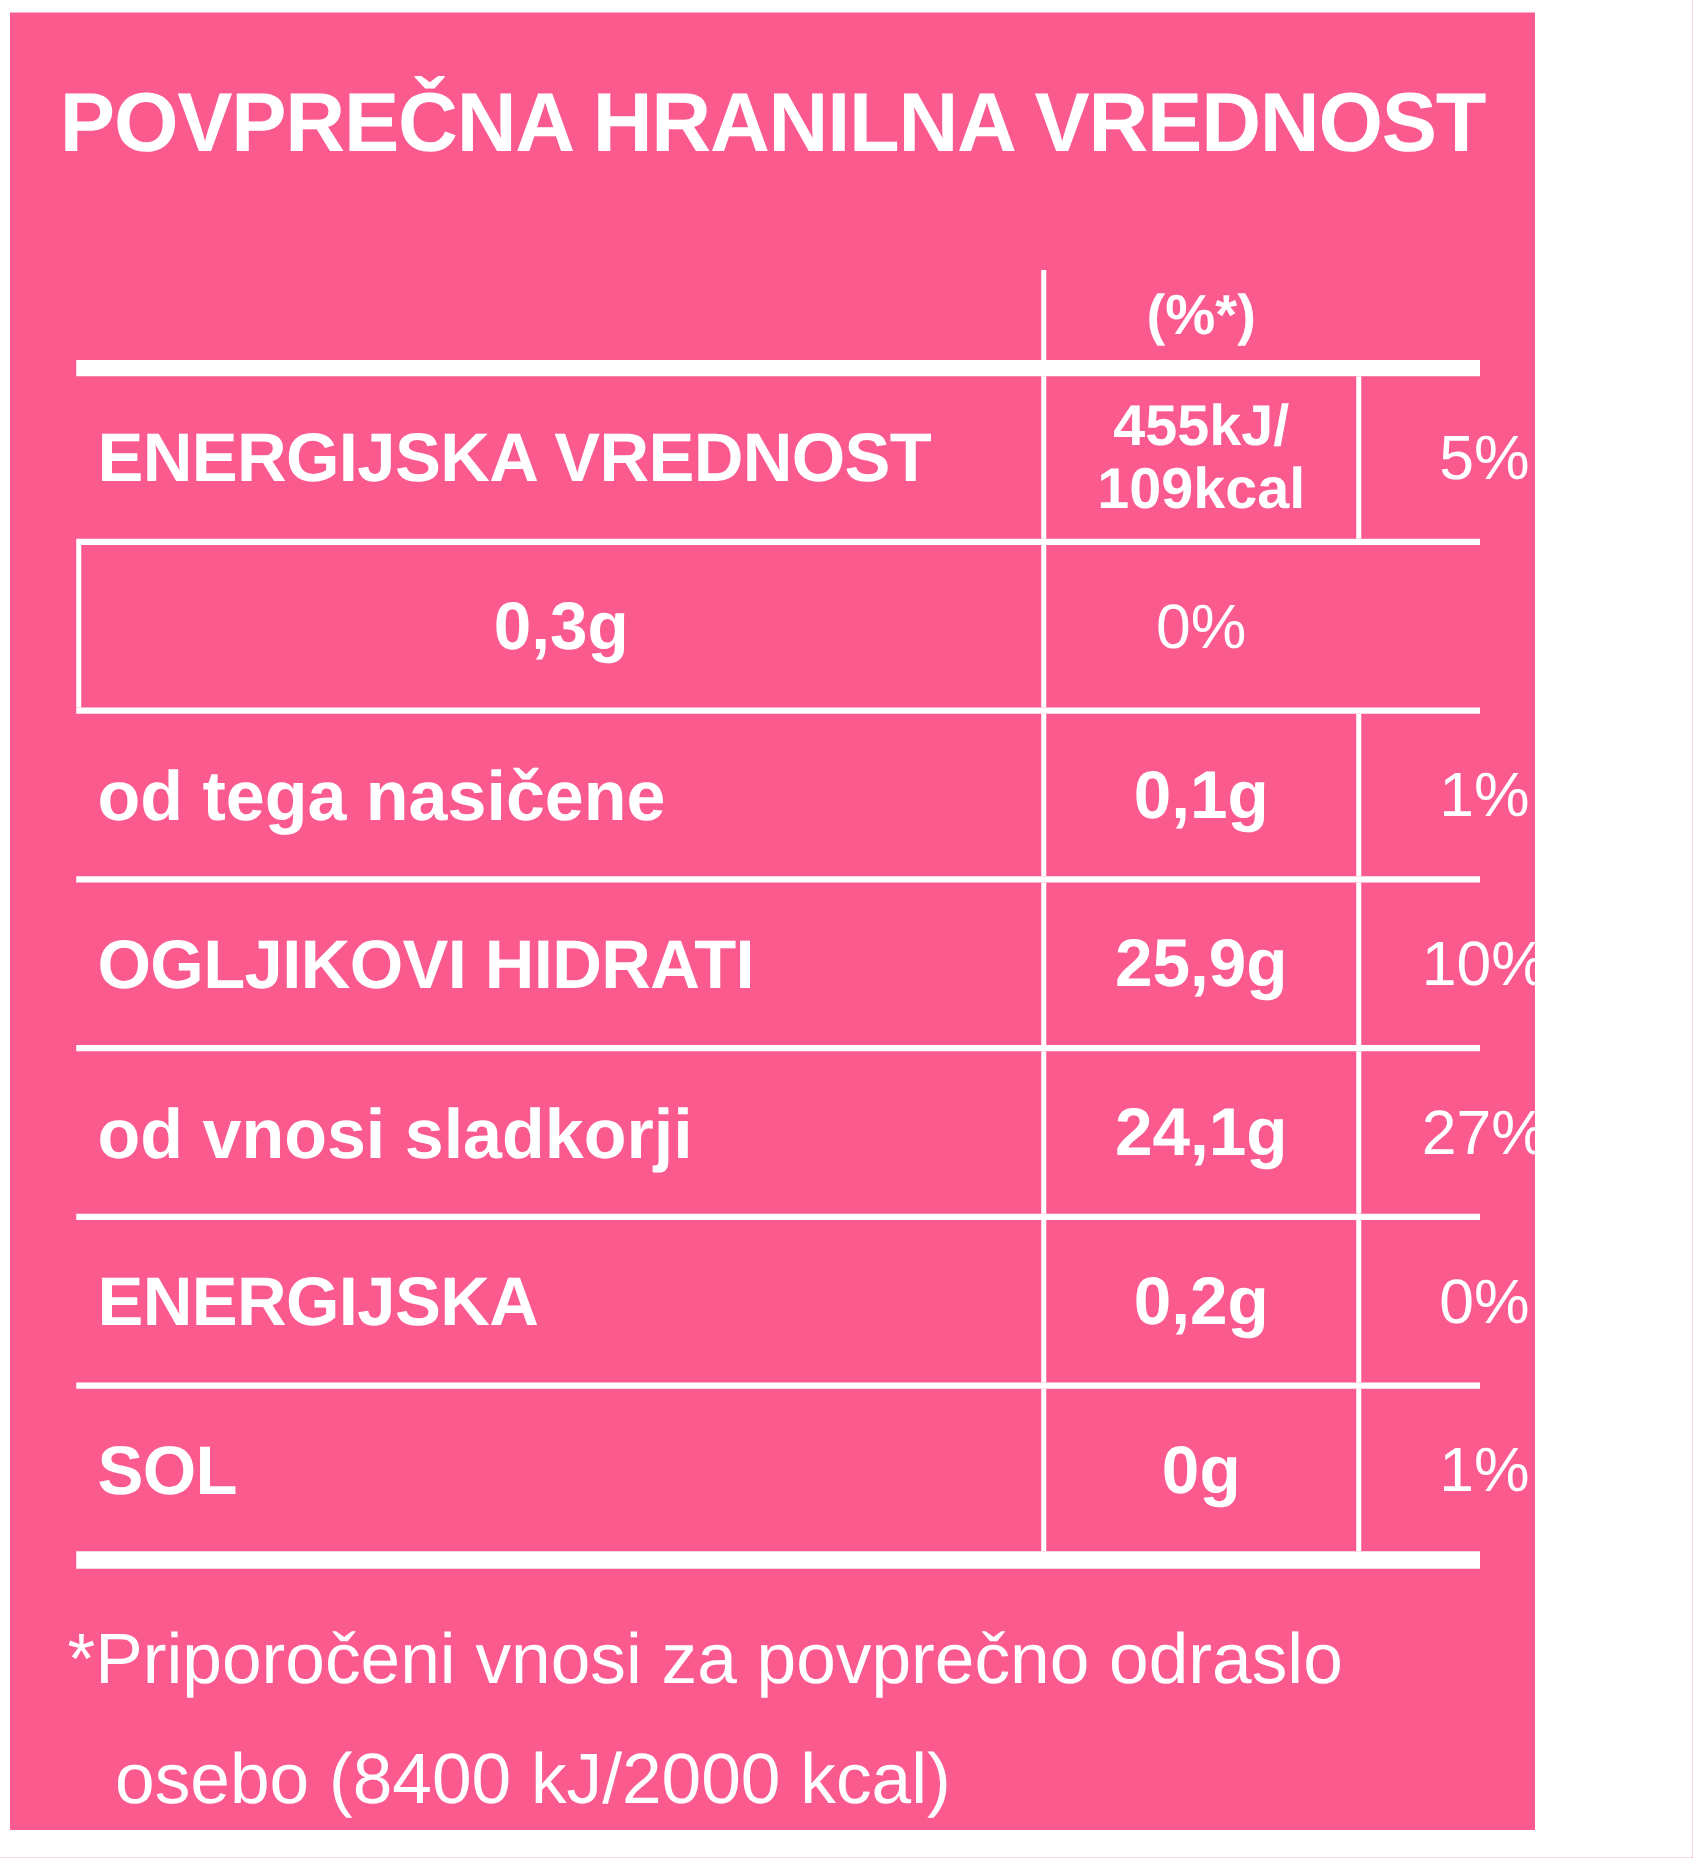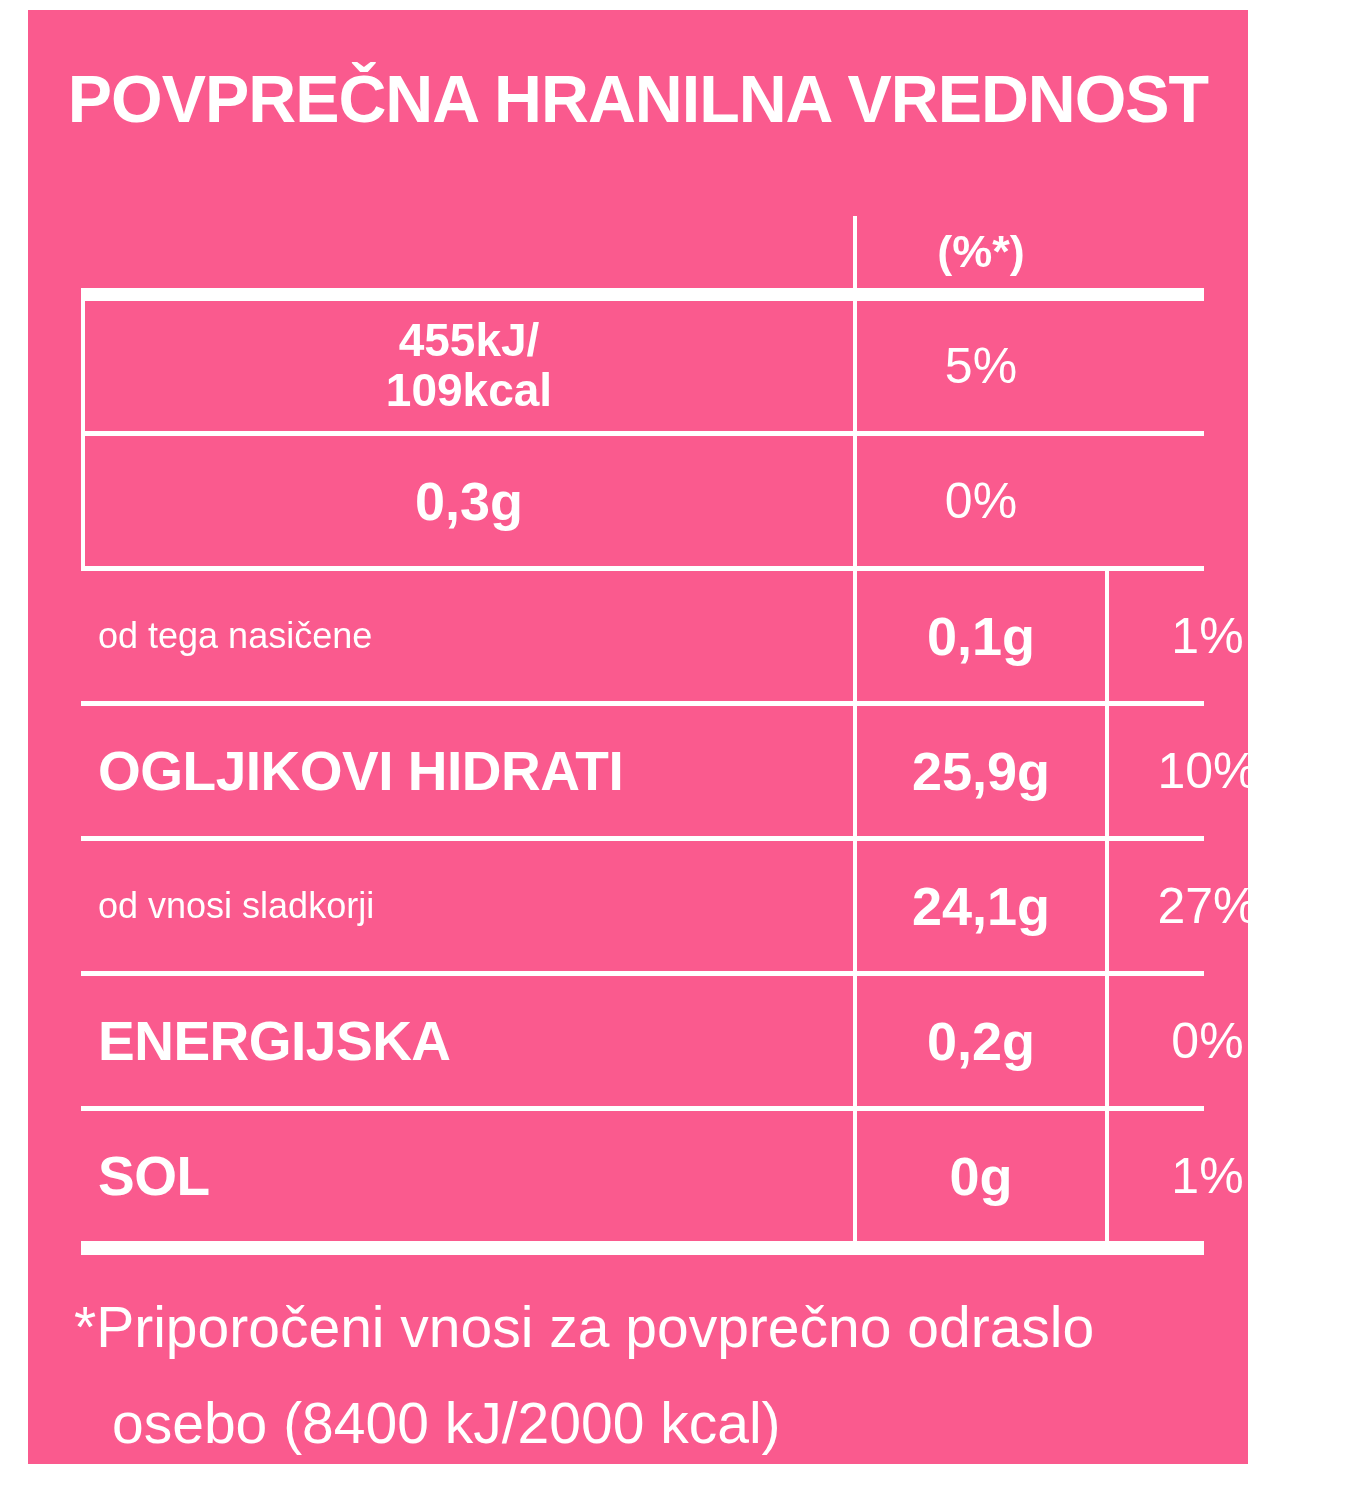--- a/index.html
+++ b/index.html
@@ -9,21 +9,21 @@
   }
   body {
     width: 1354px;
     height: 1486px;
     position: relative;
     font-family: "Liberation Sans", sans-serif;
     color: var(--foreground, #ffffff);
   }
   .panel {
     position: absolute;
-    left: 28px;
+    left: 8px;
     top: 10px;
     width: 1220px;
     height: 1454px;
     background: var(--background, #fa5a8e);
     box-sizing: border-box;
     padding-top: 46px;
     overflow: hidden;
   }
   .title {
     height: 86px;
@@ -74,22 +74,22 @@
     justify-content: flex-start;
     padding-left: 14px;
   }
   .label-strong {
     font-weight: 700;
     font-size: 55px;
     letter-spacing: -0.5px;
     white-space: nowrap;
   }
   .label-plain {
-    font-weight: 400;
-    font-size: 36px;
+    font-weight: 700;
+    font-size: 56px;
     white-space: nowrap;
   }
   .value {
     font-size: 54px;
     text-align: center;
     white-space: pre-line;
     line-height: 1.08;
     font-weight: bold;
   }
   .value.two-line {
@@ -115,20 +115,21 @@
   <div class="title">POVPREČNA HRANILNA VREDNOST</div>
 
   <div class="table">
 
     <div class="row header">
       <div class="cell c1"></div>
       <div class="cell c3 colhead">(%*)</div>
     </div>
 
     <div class="row data">
+      <div class="cell c1 label-strong">ENERGIJSKA VREDNOST</div>
       <div class="cell c2 value two-line">455kJ/
 109kcal</div>
       <div class="cell c3 pct">5%</div>
     </div>
 
     <div class="row data">
       <div class="cell c2 value">0,3g</div>
       <div class="cell c3 pct">0%</div>
     </div>
 

